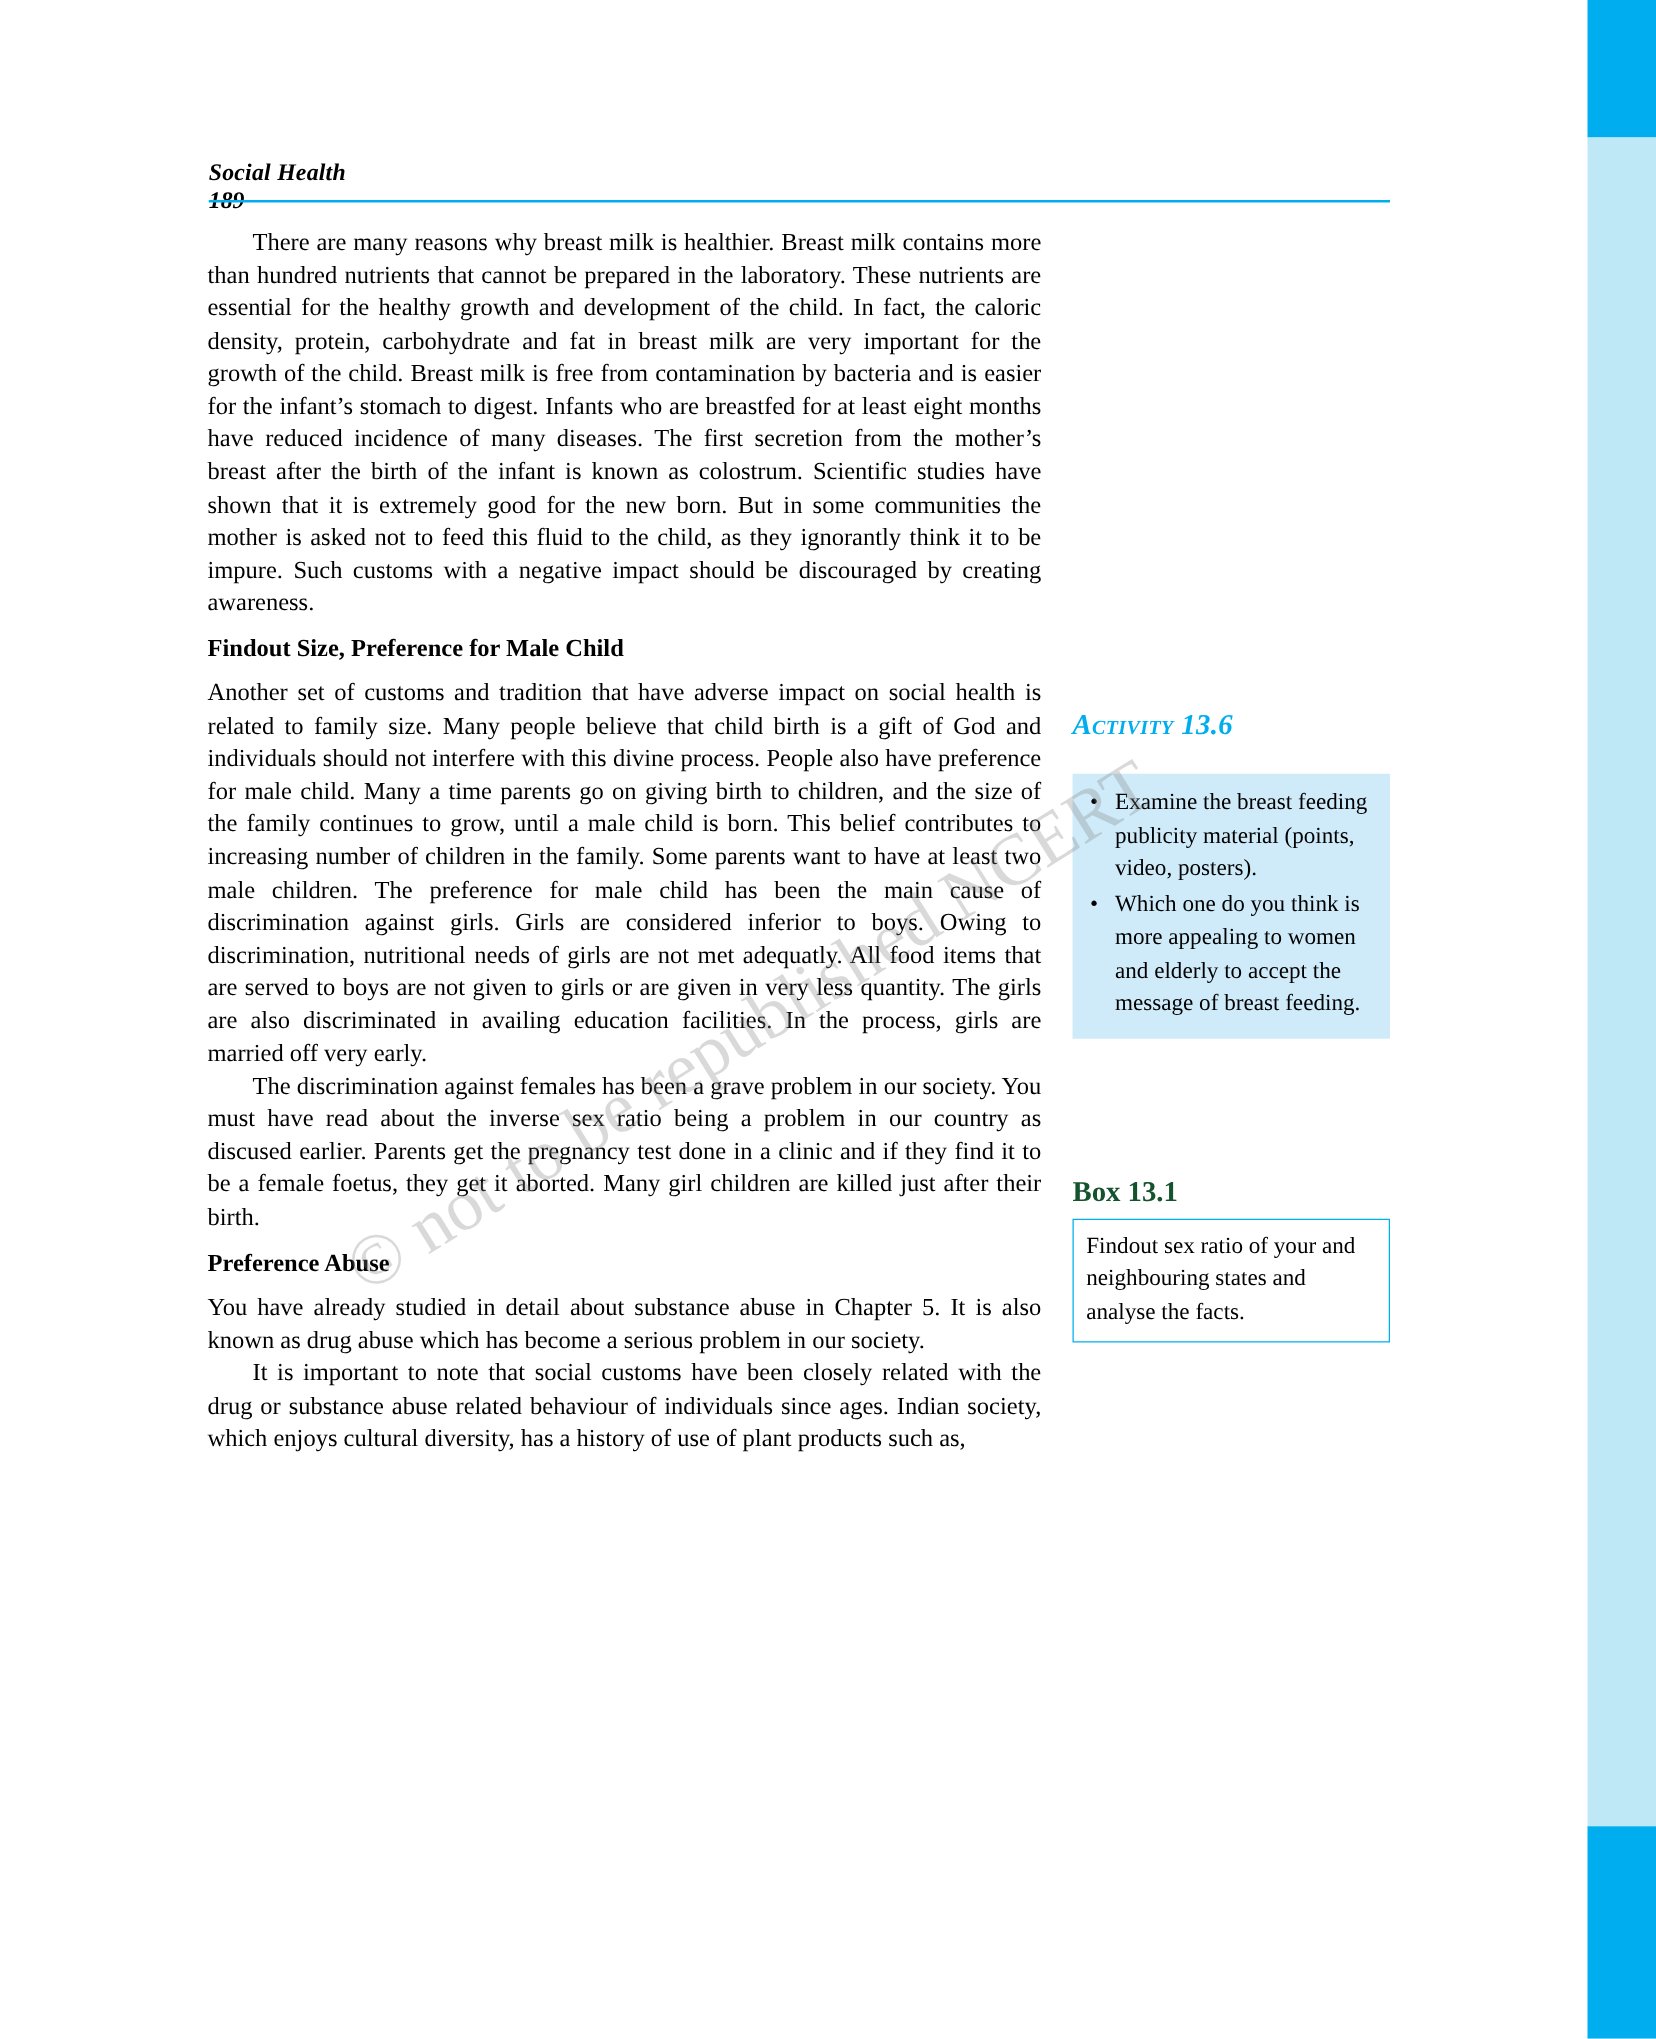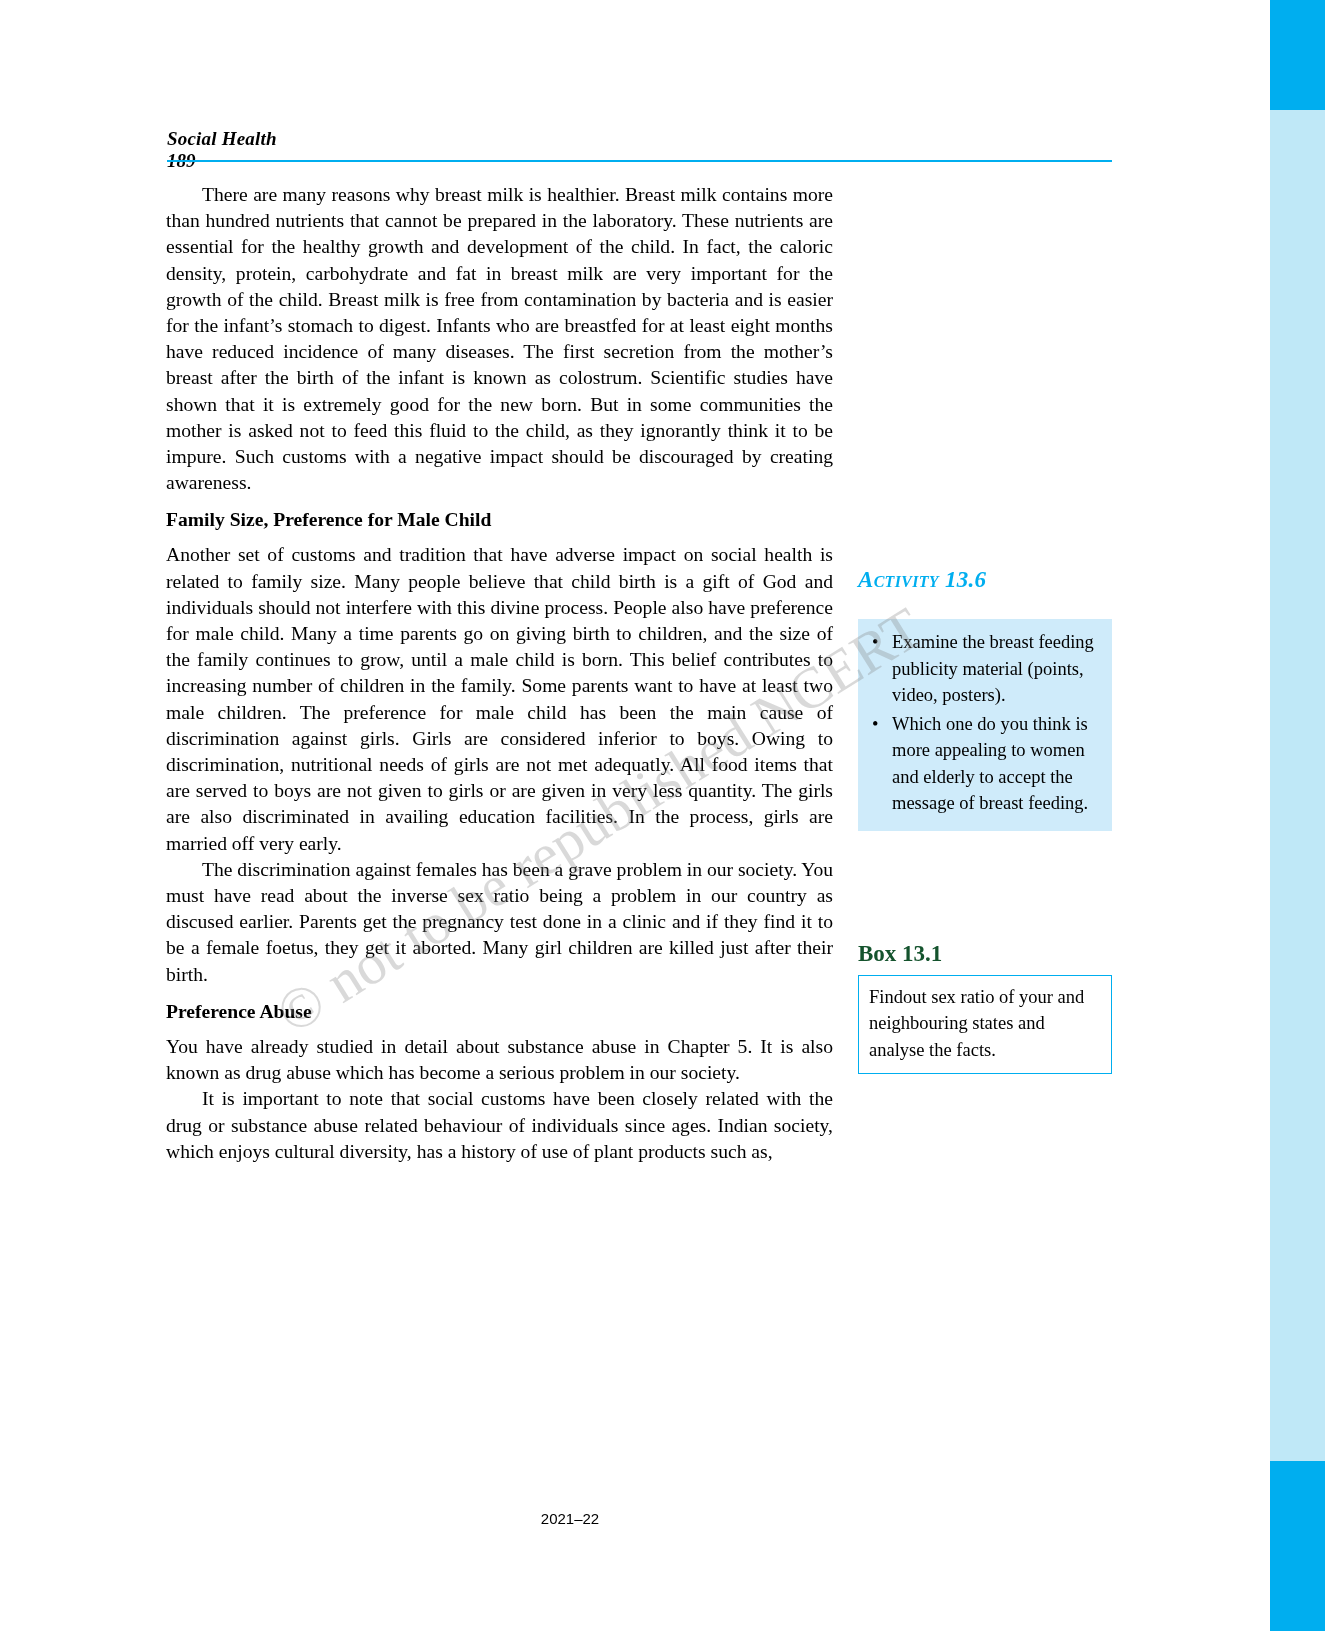--- a/index.html
+++ b/index.html
@@ -191,21 +191,21 @@
 <div class="page">
 
   <div class="runhead">
     <div class="title">Social Health</div>
     <div class="folio">189</div>
   </div>
   <div class="rule"></div>
 
   <div class="col-main">
     <p class="indent">There are many reasons why breast milk is healthier. Breast milk contains more than hundred nutrients that cannot be prepared in the laboratory. These nutrients are essential for the healthy growth and development of the child.  In fact, the caloric density, protein, carbohydrate and fat in breast milk are very important for the growth of the child.  Breast milk is free from contamination by bacteria and is easier for the infant’s stomach to digest.  Infants who are breastfed for at least eight months have reduced incidence of many diseases. The first secretion from the mother’s breast after the birth of the infant is known as colostrum. Scientific studies have shown that it is extremely good for the new born. But in some communities the mother is asked not to feed this fluid to the child, as they ignorantly think it to be impure. Such customs with a negative impact should be discouraged by creating awareness.</p>
-    <h3>Family Size, Preference for Male Child</h3>
+    <h3>Findout Size, Preference for Male Child</h3>
     <p>Another set of customs and tradition that have adverse impact on social health is related to family size. Many people believe that child birth is a gift of God and individuals should not interfere with this divine process.  People also have preference for male child. Many a time parents go on giving birth to children, and the size of the family continues to grow, until a male child is born. This belief contributes to increasing number of children in the family. Some parents want to have at least two male children. The preference for male child has been the main cause of discrimination against girls. Girls are considered inferior to boys. Owing to discrimination, nutritional needs of girls are not met adequatly. All food items that are served to boys are not given to girls or are given in very less quantity. The girls are also discriminated in availing education facilities. In the process, girls are married off very early.</p>
     <p class="indent">The discrimination against females has been a grave problem in our society. You must have read about the inverse sex ratio being a problem in our country as discused earlier. Parents get the pregnancy test done in a clinic and if they find it to be a female foetus, they get it aborted. Many girl children are killed just after their birth.</p>
     <h3>Preference Abuse</h3>
     <p>You have already studied in detail about substance abuse in Chapter 5. It is also known as drug abuse which has become a serious problem in our society.</p>
     <p class="indent">It is important to note that social customs have been closely related with the drug or substance abuse related behaviour of individuals since ages. Indian society, which enjoys cultural diversity, has a history of use of plant products such as,</p>
   </div>
 
   <div class="col-side">
     <div class="activity-head">
       <span class="smallcaps">Activity</span>
@@ -222,14 +222,13 @@
       <span>Box</span>
       <span>13.1</span>
     </div>
     <div class="box-frame">Findout sex ratio of your and neighbouring states and analyse the facts.</div>
   </div>
 
   <div class="watermark">
     <span class="wm1">© not to be republished NCERT</span>
   </div>
 
-  <div class="footer">2021–22</div>
 </div>
 
 </body></html>

